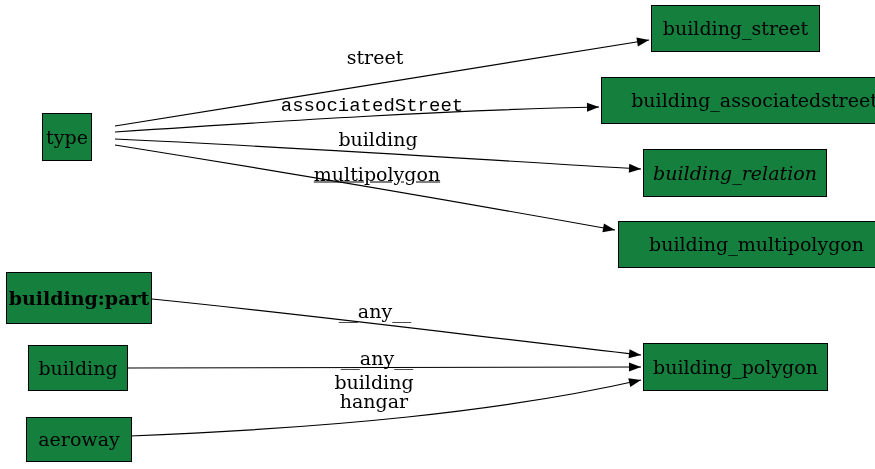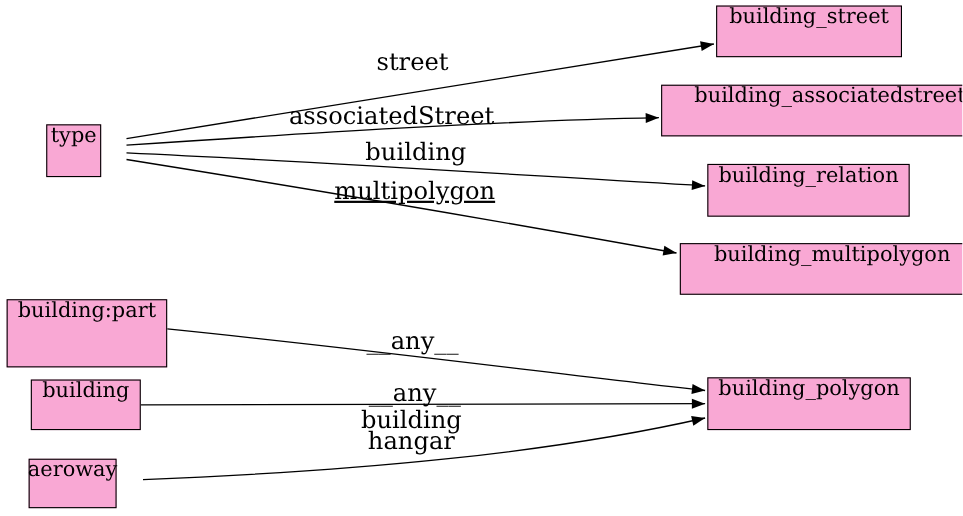--- a/index.html
+++ b/index.html
@@ -25,49 +25,49 @@
   }
   #edge-layer path.edge {
     fill: none;
     stroke: #000000;
     stroke-width: 1.2;
   }
   .node {
     position: absolute;
     box-sizing: border-box;
     border: 1.5px solid #000000;
-    background: #f9a8d4;
+    background: #15803d;
     display: flex;
-    align-items: flex-start;
+    align-items: center;
     justify-content: center;
     font-size: 19px;
     line-height: 1;
     white-space: nowrap;
   }
   .edge-label {
     position: absolute;
     transform: translate(-50%, -50%);
-    font-size: 22px;
+    font-size: 19px;
     line-height: 19px;
     white-space: nowrap;
     text-align: center;
   }
   
   .n-type                     { left: 42px;  top: 113px; width: 50px;  height: 48px; }
   .n-building-street          { left: 651px; top: 5px;   width: 169px; height: 47px; }
   .n-building-associatedstreet{ left: 601px; top: 77px;  width: 307px; height: 47px; }
-  .n-building-relation        { left: 643px; top: 149px; width: 184px; height: 48px; }
+  .n-building-relation        { left: 643px; top: 149px; width: 184px; height: 48px; font-style: italic; }
   .n-building-multipolygon    { left: 618px; top: 221px; width: 277px; height: 47px; }
-  .n-building-part            { left: 6px;   top: 272px; width: 146px; height: 62px; }
+  .n-building-part            { left: 6px;   top: 272px; width: 146px; height: 52px; font-weight: bold; }
   .n-building                 { left: 28px;  top: 345px; width: 100px; height: 46px; }
-  .n-aeroway                  { left: 26px;  top: 417px; width: 80px; height: 45px; }
+  .n-aeroway                  { left: 26px;  top: 417px; width: 106px; height: 45px; }
   .n-building-polygon         { left: 643px; top: 343px; width: 185px; height: 48px; }
   
   .l-street           { left: 375px; top: 57px;  }
-  .l-associatedstreet { left: 356px; top: 106px; }
+  .l-associatedstreet { left: 372px; top: 106px; font-family: Liberation Mono, monospace; }
   .l-building         { left: 378px; top: 139px; }
   .l-multipolygon     { left: 377px; top: 174px; text-decoration: underline; }
   .l-any-1            { left: 375px; top: 311px; }
   .l-any-2            { left: 377px; top: 358px; }
   .l-terminal-hangar  { left: 374px; top: 392px; }
 </style>
 </head>
 <body>
 
 <div id="canvas">

